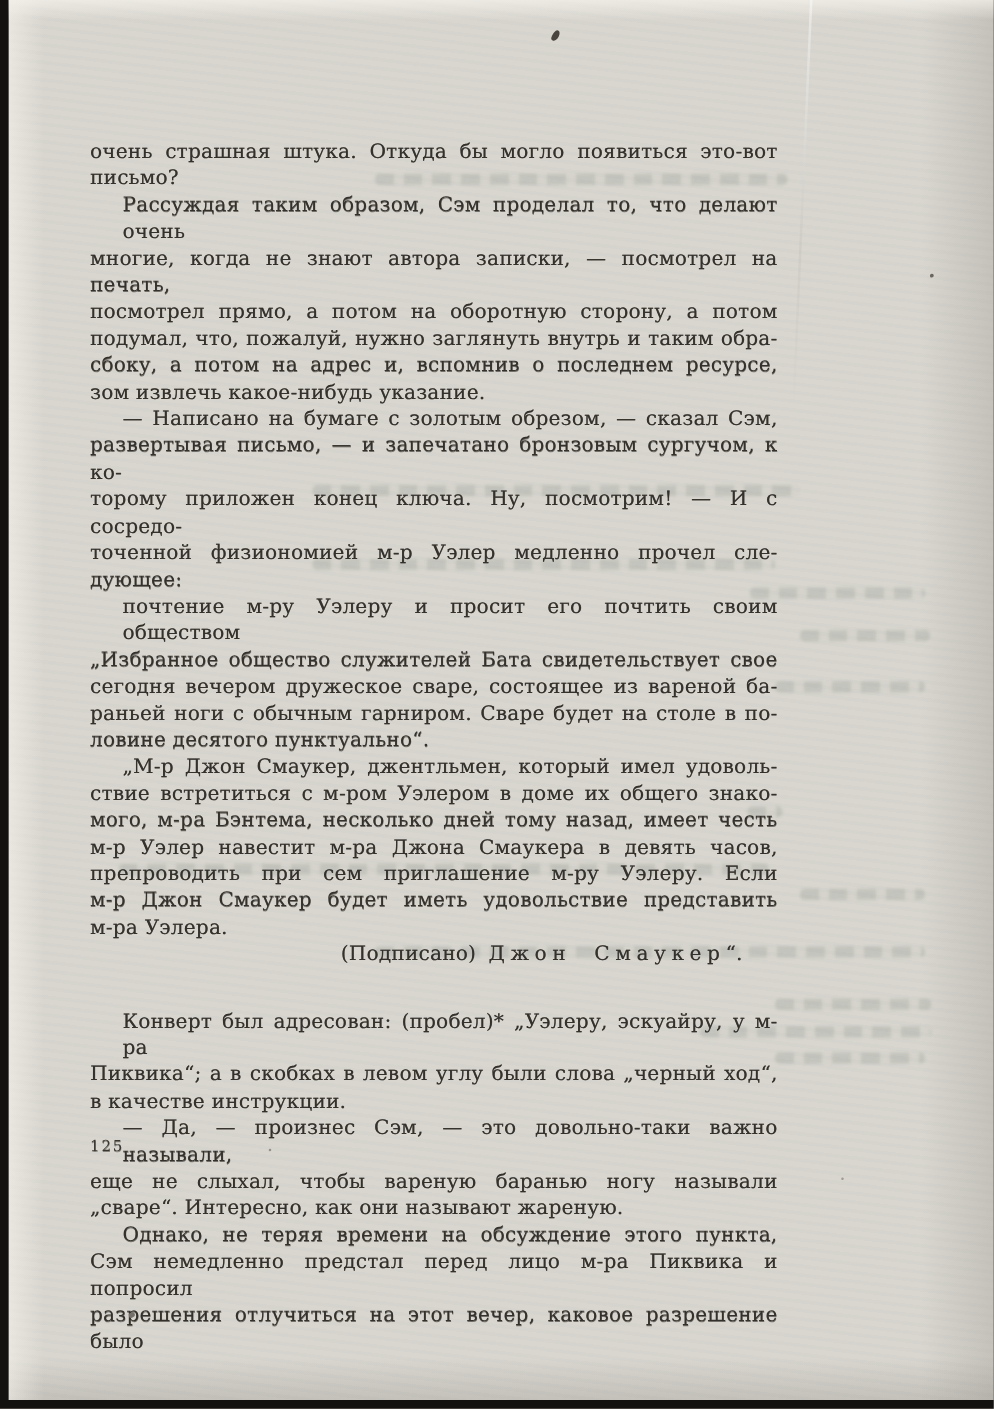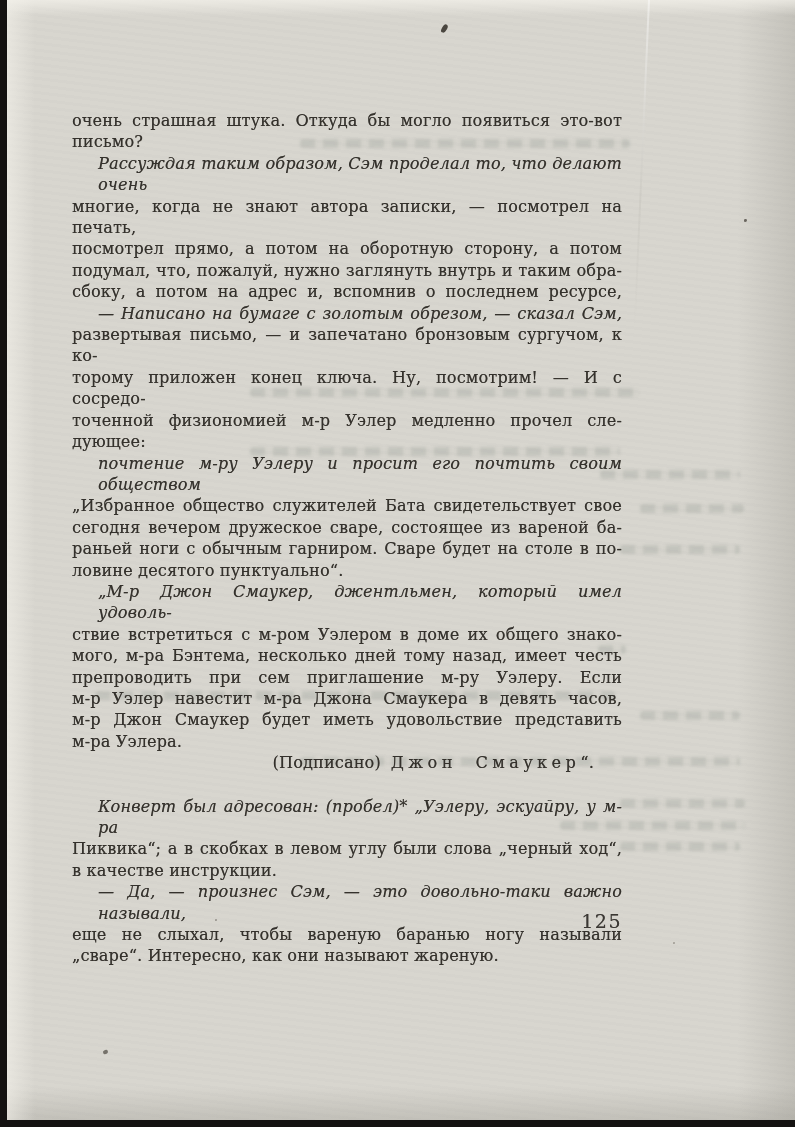--- a/index.html
+++ b/index.html
@@ -22,29 +22,29 @@
       #d8d6cf;
   }
   .textblock {
     position:absolute; left:65px; top:110px; width:550px;
     font-size:16px; line-height:21.4px;
     color:#34312c;
     letter-spacing:0.2px;
     text-shadow:0.2px 0.2px 0.45px rgba(46,43,38,0.6);
   }
   .para { margin:0; }
-  .para.gap { margin-top:22px; }
-  .para.indent .line:first-child { padding-left:26px;font-style:italic; }
+  .para.gap { margin-top:32px; }
+  .para.indent .line:first-child { padding-left:26px; }
   .line { text-align:justify; text-align-last:justify; }
   .line.last-left { text-align-last:left; }
   .signature-line { text-align:right; padding-right:28px; }
   .sig-name { letter-spacing:4.5px; word-spacing:9px; margin-left:10px;margin-top:20px; }
   .page-number {
     position:absolute; left:65px; top:910px; width:550px;
-    text-align:right; font-size:19px; letter-spacing:1.5px;
+    font-size:12px; letter-spacing:1.5px;
     color:#3a3733; text-shadow:0.2px 0.2px 0.4px rgba(46,43,38,0.5);
   }
   
   .ghost {
     position:absolute; height:9px; border-radius:4px;
     background:repeating-linear-gradient(90deg,
       rgba(116,126,118,0.20) 0 15px, rgba(116,126,118,0.03) 15px 23px);
     filter:blur(1.4px);
   }
   
@@ -86,57 +86,63 @@
       <div class="para">
         <div class="line">очень страшная штука. Откуда бы могло появиться это-вот</div>
         <div class="line last-left">письмо?</div>
       </div>
       <div class="para indent">
         <div class="line">Рассуждая таким образом, Сэм проделал то, что делают очень</div>
         <div class="line">многие, когда не знают автора записки, — посмотрел на печать,</div>
         <div class="line">посмотрел прямо, а потом на оборотную сторону, а потом</div>
         <div class="line">подумал, что, пожалуй, нужно заглянуть внутрь и таким обра-</div>
         <div class="line">сбоку, а потом на адрес и, вспомнив о последнем ресурсе,</div>
+        <div class="line last-left">зом извлечь какое-нибудь указание.</div>
       </div>
       <div class="para indent">
         <div class="line">— Написано на бумаге с золотым обрезом, — сказал Сэм,</div>
         <div class="line">развертывая письмо, — и запечатано бронзовым сургучом, к ко-</div>
         <div class="line">торому приложен конец ключа. Ну, посмотрим! — И с сосредо-</div>
         <div class="line">точенной физиономией м-р Уэлер медленно прочел сле-</div>
         <div class="line last-left">дующее:</div>
       </div>
       <div class="para indent">
         <div class="line">почтение м-ру Уэлеру и просит его почтить своим обществом</div>
         <div class="line">„Избранное общество служителей Бата свидетельствует свое</div>
         <div class="line">сегодня вечером дружеское сваре, состоящее из вареной ба-</div>
         <div class="line">раньей ноги с обычным гарниром. Сваре будет на столе в по-</div>
         <div class="line last-left">ловине десятого пунктуально“.</div>
       </div>
       <div class="para indent">
         <div class="line">„М-р Джон Смаукер, джентльмен, который имел удоволь-</div>
         <div class="line">ствие встретиться с м-ром Уэлером в доме их общего знако-</div>
         <div class="line">мого, м-ра Бэнтема, несколько дней тому назад, имеет честь</div>
+        <div class="line">м-р Уэлер навестит м-ра Джона Смаукера в девять часов,</div>
         <div class="line">препроводить при сем приглашение м-ру Уэлеру. Если</div>
-        <div class="line">м-р Уэлер навестит м-ра Джона Смаукера в девять часов,</div>
         <div class="line">м-р Джон Смаукер будет иметь удовольствие представить</div>
         <div class="line last-left">м-ра Уэлера.</div>
       </div>
       <div class="para">
         <div class="signature-line"><span>(Подписано)</span><span class="sig-name">Джон Смаукер</span><span>“.</span></div>
       </div>
       <div class="para indent gap">
         <div class="line">Конверт был адресован: (пробел)* „Уэлеру, эскуайру, у м-ра</div>
         <div class="line">Пиквика“; а в скобках в левом углу были слова „черный ход“,</div>
         <div class="line last-left">в качестве инструкции.</div>
       </div>
       <div class="para indent">
         <div class="line">— Да, — произнес Сэм, — это довольно-таки важно называли,</div>
         <div class="line">еще не слыхал, чтобы вареную баранью ногу называли</div>
         <div class="line last-left">„сваре“. Интересно, как они называют жареную.</div>
       </div>
+      <div class="para indent">
+        <div class="line">Однако, не теряя времени на обсуждение этого пункта,</div>
+        <div class="line">Сэм немедленно предстал перед лицо м-ра Пиквика и попросил</div>
+        <div class="line">разрешения отлучиться на этот вечер, каковое разрешение было</div>
+      </div>
     </div>
 
   <div class="page-number">125</div>
 
   <span class="speck s1"></span>
   <span class="speck s2"></span>
   <span class="speck s3"></span>
   <span class="speck s4"></span>
   <span class="speck s5"></span>
 </div>

